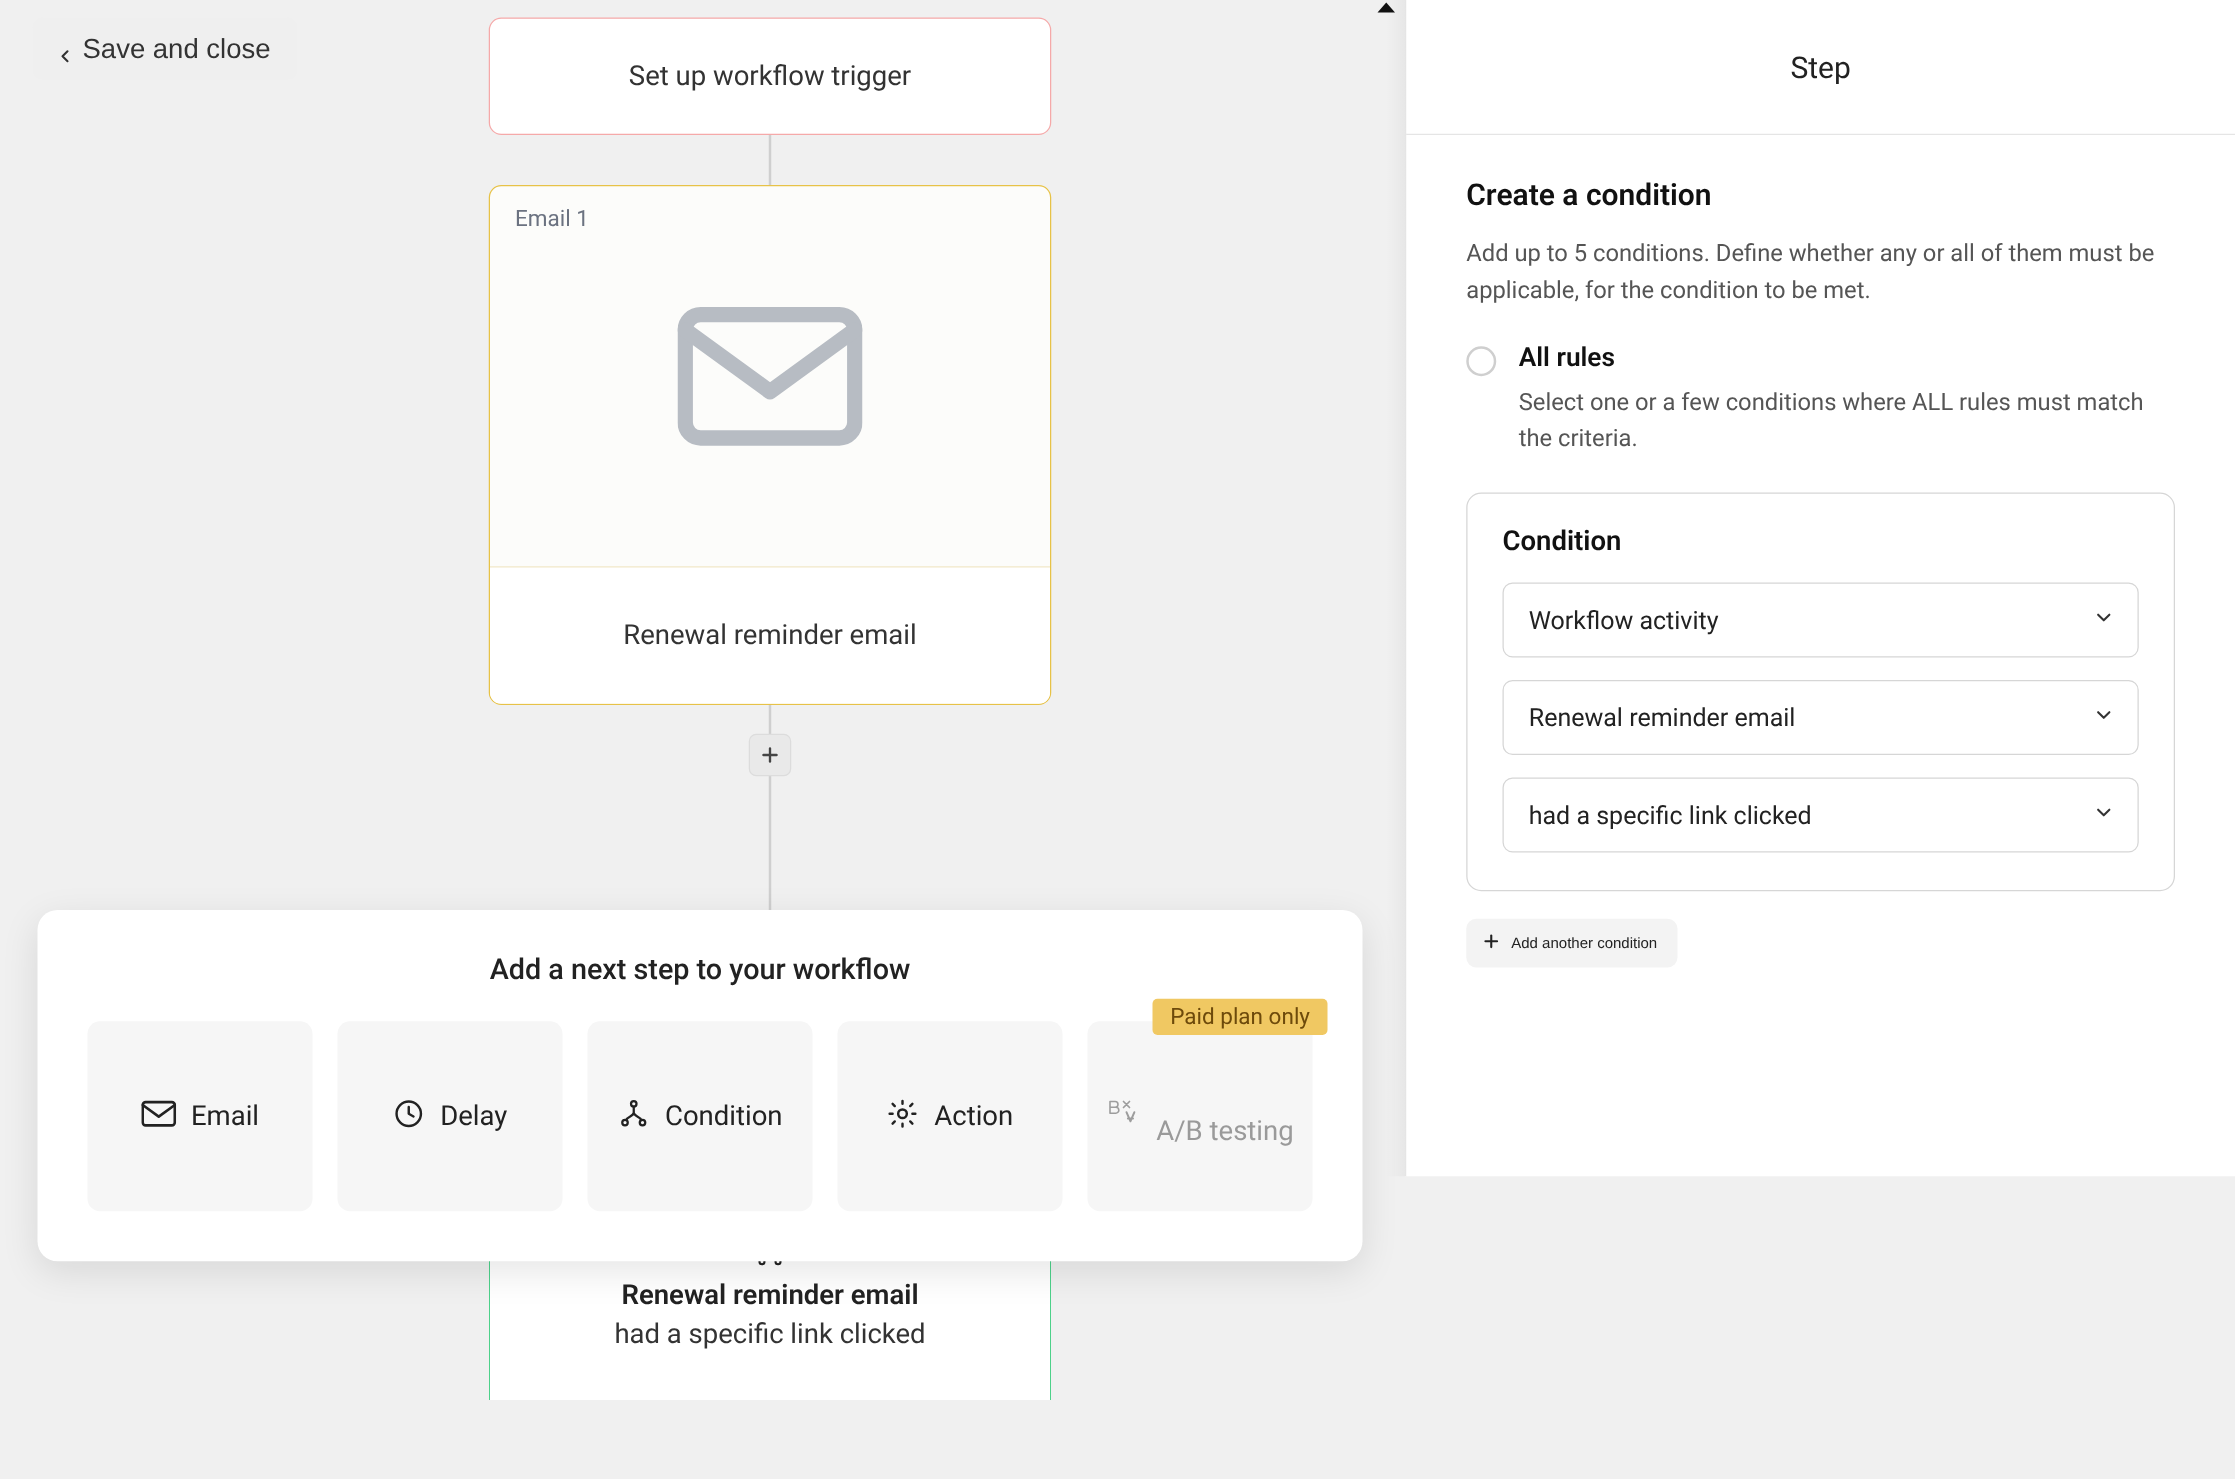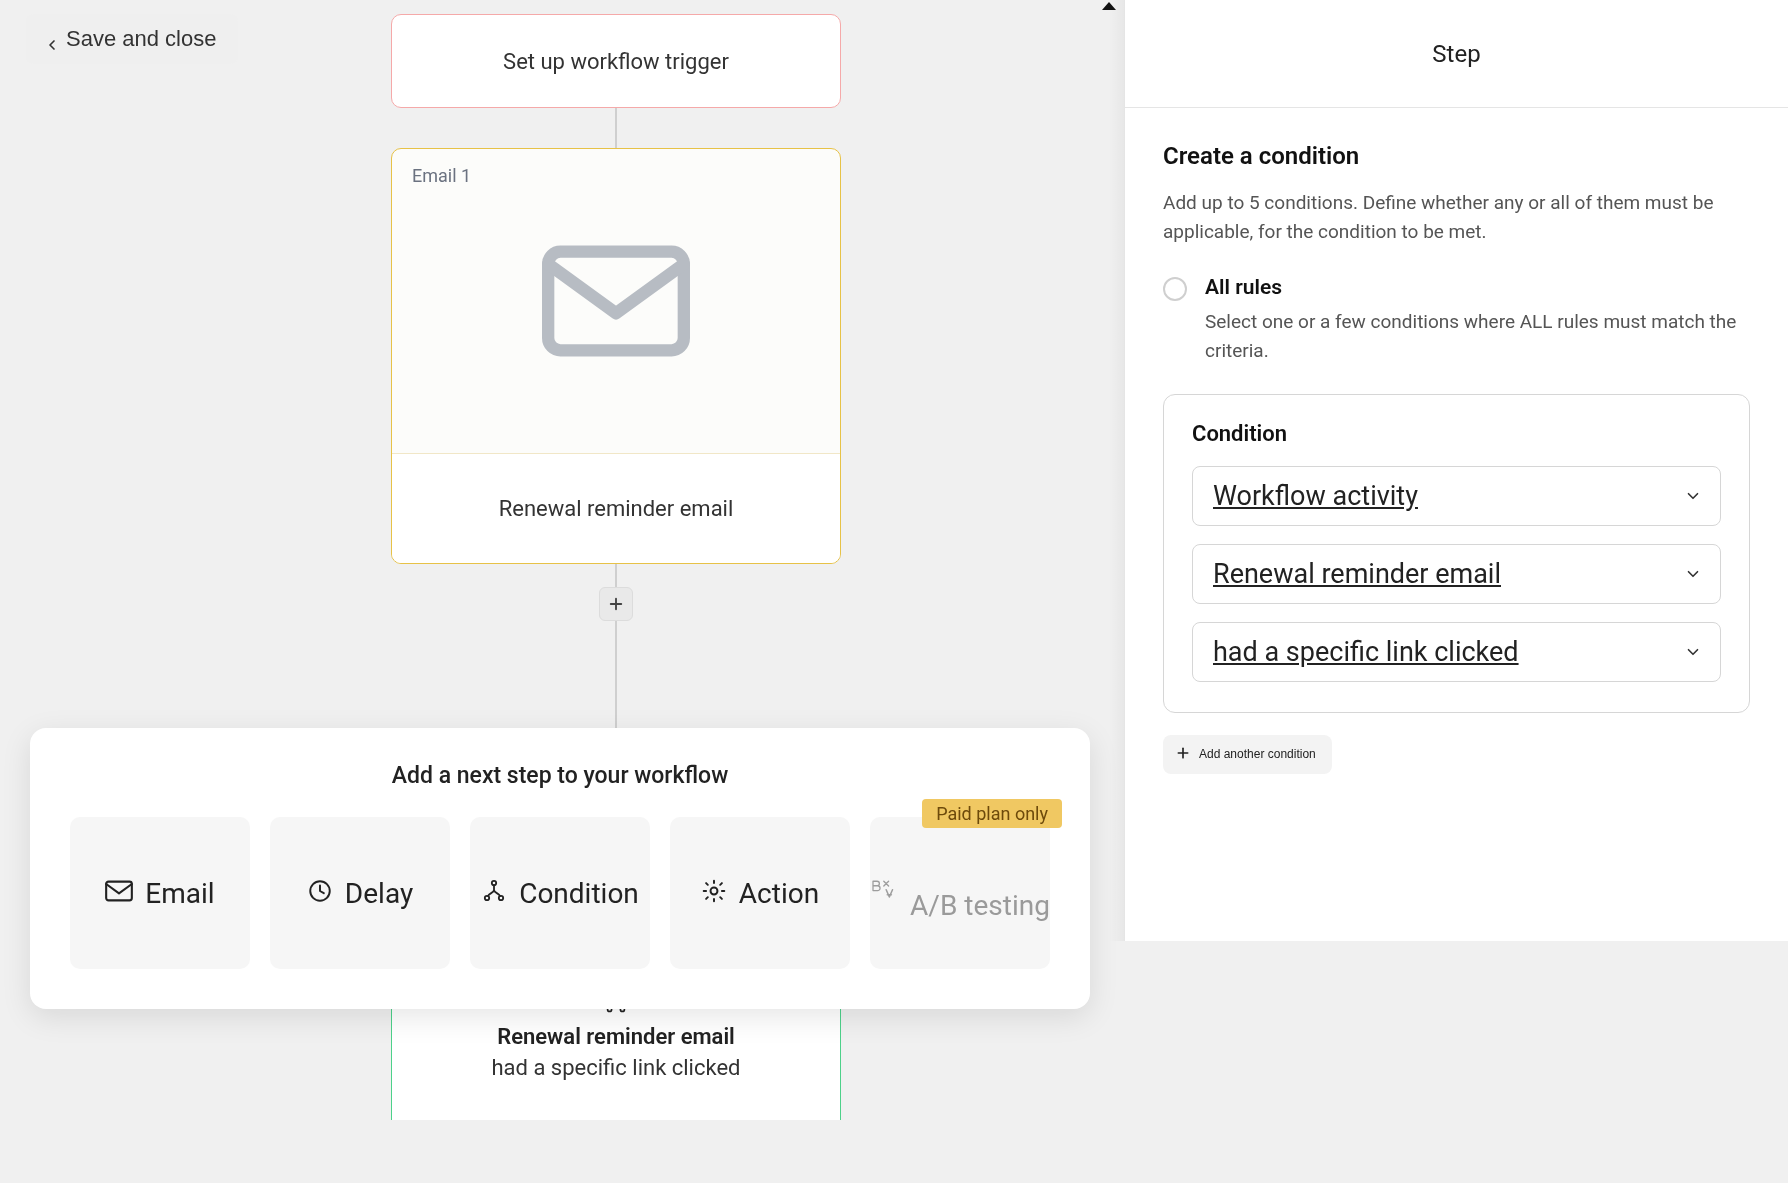--- a/index.html
+++ b/index.html
@@ -213,21 +213,21 @@
     border-radius: 10px;
     display: flex;
     flex-direction: row;
     align-items: center;
     justify-content: center;
     gap: 12px;
     position: relative;
     cursor: pointer;
   }
   .tile .t-label {
-    font-size: 28px;
+    font-size: 22px;
     color: #222;
   }
   .tile.disabled { cursor: default; }
   .tile.disabled .t-label { color: #9a9a9a; margin-top: 25px; }
   .tile.disabled svg { opacity: 0.55; }
   .badge {
     position: absolute;
     top: -18px;
     right: -12px;
     background: var(--badge-bg);
@@ -257,21 +257,21 @@
   .side-hd {
     height: 108px;
     border-bottom: 1px solid var(--border);
     display: flex;
     align-items: center;
     justify-content: center;
     font-size: 24px;
     color: #222;
   }
   .side-body {
-    padding: 34px 38px;
+    padding: 34px 48px;
   }
   .sec-title {
     font-size: 24px;
     font-weight: 600;
     color: #111;
     margin: 0 0 18px;
   }
   .sec-desc {
     font-size: 19px;
     color: var(--text-mid);
@@ -318,28 +318,27 @@
     color: #111;
     margin-bottom: 20px;
   }
   .select {
     width: 100%;
     height: 60px;
     border: 1px solid var(--border-dark);
     border-radius: 8px;
     background: #fff;
     padding: 0 50px 0 20px;
-    font-size: 27px;
+    font-size: 20px;
     color: #222;
     display: flex;
     align-items: center;
     position: relative;
     margin-bottom: 18px;
     cursor: pointer;
-    text-decoration: underline;
   }
   .select:last-of-type { margin-bottom: 0; }
   .select .chev {
     position: absolute;
     right: 18px; top: 50%;
     transform: translateY(-50%);
   }
 
   .add-cond {
     margin-top: 22px;

